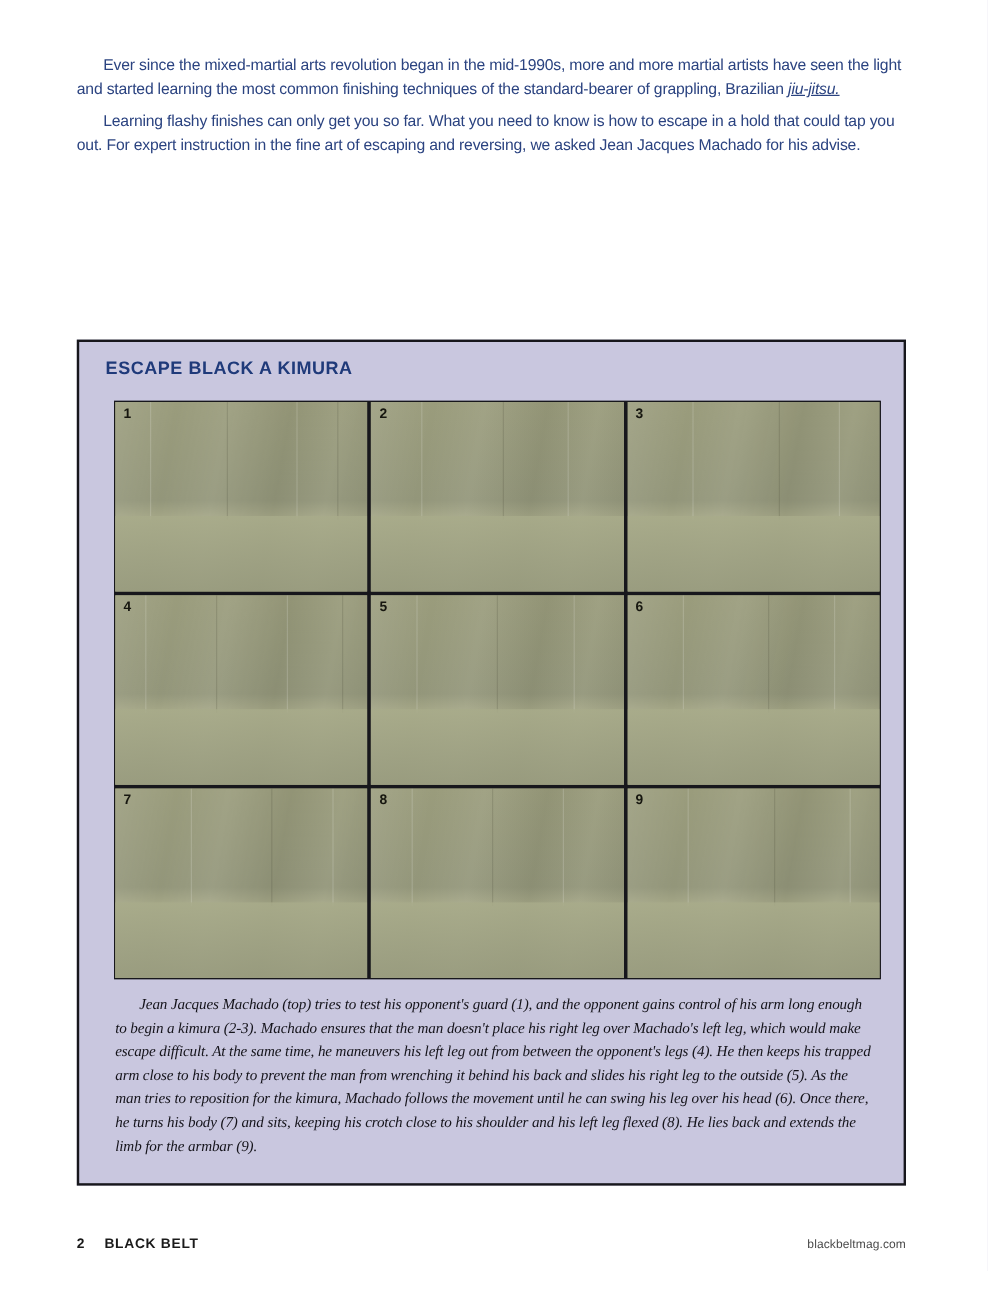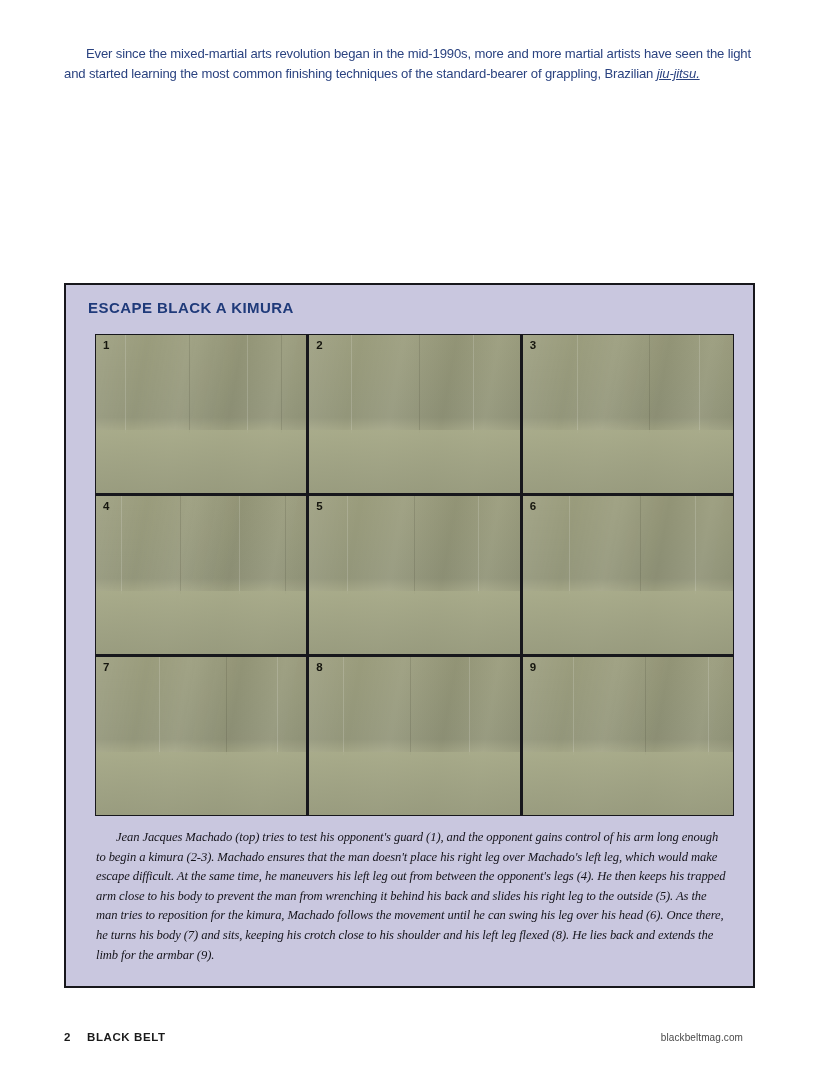--- a/index.html
+++ b/index.html
@@ -172,33 +172,34 @@
     position: absolute;
     left: 87px;
     top: 2px;
     font-size: 11.5px;
     font-weight: bold;
     color: #1a1a1a;
     letter-spacing: 0.6px;
   }
   .footer .site {
     position: absolute;
-    right: 80px;
+    right: 68px;
     top: 3px;
     font-size: 10px;
     color: #4a4a4a;
     letter-spacing: 0.1px;
     padding-left: 24px;
   }
 </style>
 </head>
 <body>
 
 <div class="article">
   <p><span>Ever since the mixed-martial arts revolution began in the mid-1990s, more and more martial artists have seen the light and started learning the most common finishing techniques of the standard-bearer of grappling, Brazilian </span><span class="it">jiu-jitsu.</span></p>
+  <p>Learning flashy finishes can only get you so far. What you need to know is how to escape in a hold that could tap you out. For expert instruction in the fine art of escaping and reversing, we asked Jean Jacques Machado for his advise.</p>
 </div>
 
 <div class="panel">
   <div class="panel-title">ESCAPE BLACK A KIMURA</div>
 
   <div class="grid">
 
     <div class="cell">
       <div class="mat">
         <span class="fold" style="left:14%"></span>

